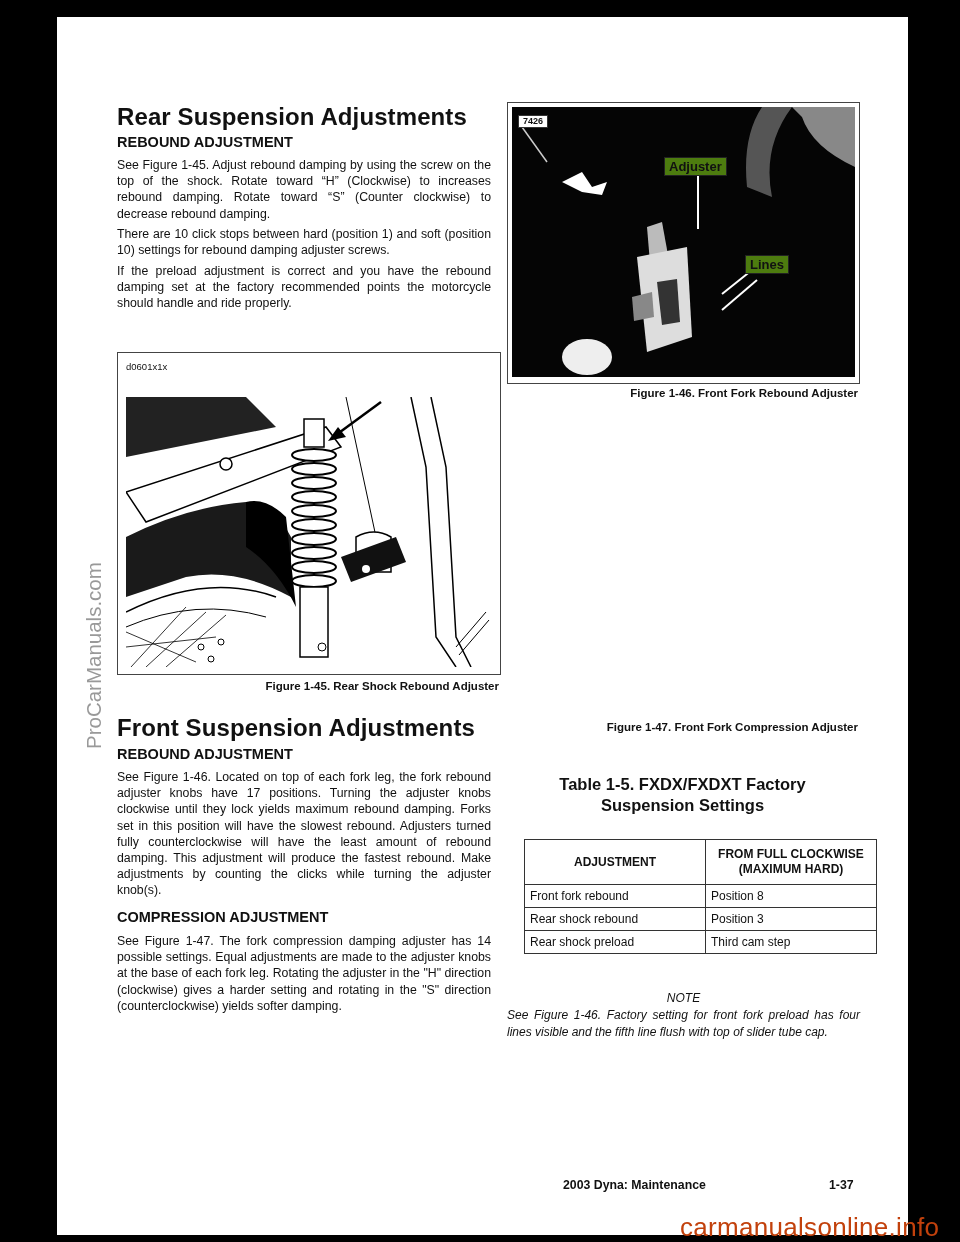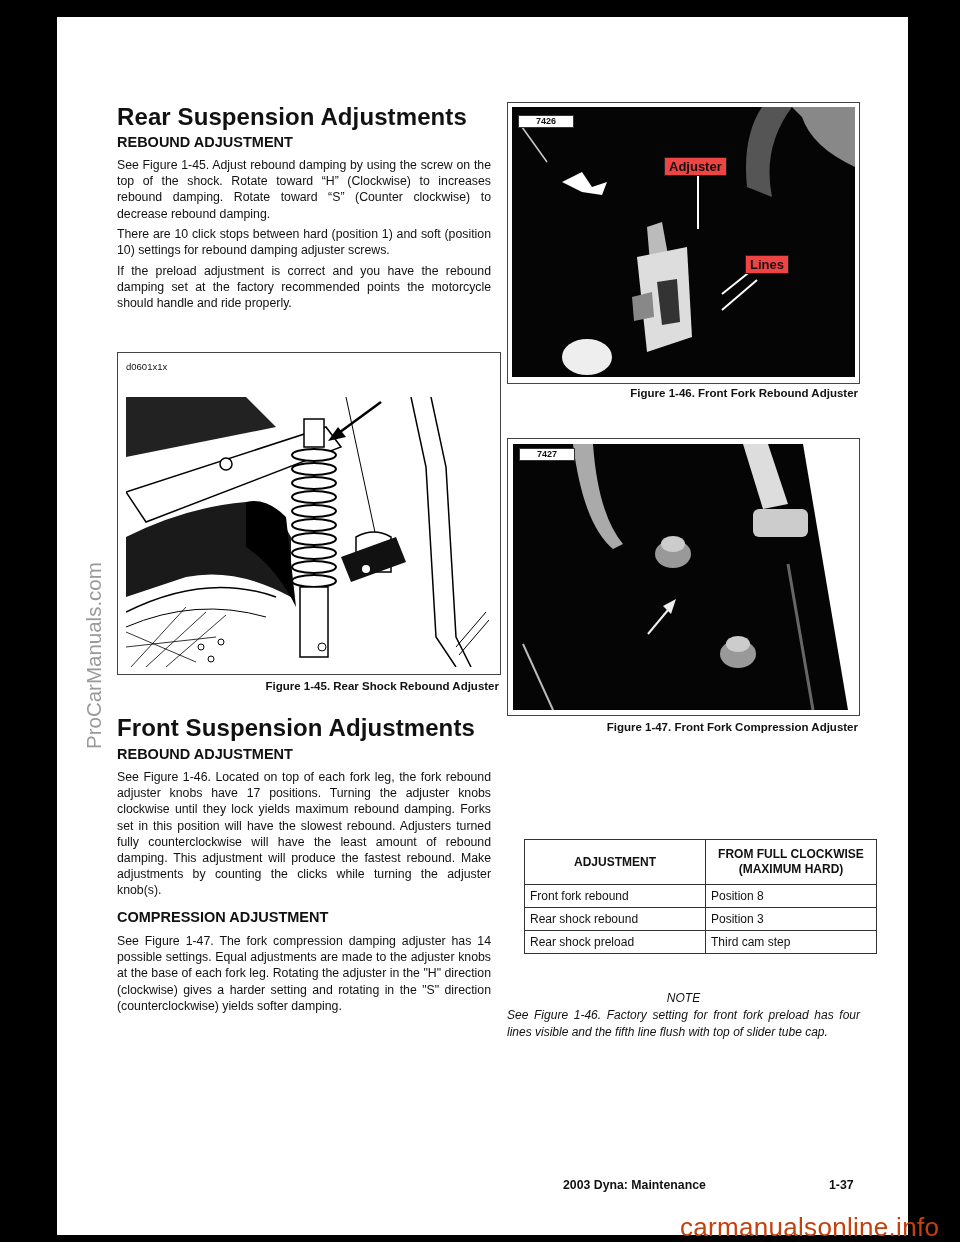--- a/index.html
+++ b/index.html
@@ -4,22 +4,22 @@
 <style>
   html,body{margin:0;padding:0;}
   body{width:960px;height:1242px;background:#000;position:relative;overflow:hidden;font-family:"Liberation Sans",sans-serif;color:#111;}
   .page{position:absolute;left:57px;top:17px;width:851px;height:1218px;background:#fff;}
   .abs{position:absolute;}
   h1.sec{position:absolute;margin:0;font-size:24px;font-weight:bold;letter-spacing:0.1px;}
   h2.sub{position:absolute;margin:0;font-size:14.5px;font-weight:bold;}
   p.body{position:absolute;margin:0;font-size:12.3px;line-height:16.2px;text-align:justify;}
   .fig{position:absolute;border:1px solid #444;background:#fff;}
   .photo{position:absolute;background:#050505;overflow:hidden;}
-  .tag{position:absolute;background:#fff;border:1px solid #333;font-size:9px;font-weight:bold;padding:0 17px;line-height:11px;}
-  .callout{position:absolute;background:#ef4444;border:1px solid #222;font-size:13px;font-weight:bold;padding:1px 4px;}
+  .tag{position:absolute;background:#fff;border:1px solid #333;font-size:9px;font-weight:bold;padding:0 4px;line-height:11px;}
+  .callout{position:absolute;background:#4d7c0f;border:1px solid #222;font-size:13px;font-weight:bold;padding:1px 4px;}
   .cap{position:absolute;font-size:11.5px;font-weight:bold;text-align:right;}
   .tbl-title{position:absolute;font-size:16.5px;font-weight:bold;text-align:center;line-height:21px;}
   table.st{position:absolute;border-collapse:collapse;font-size:12px;}
   table.st th,table.st td{border:1px solid #333;}
   table.st th{font-weight:bold;font-size:12px;text-align:center;line-height:15px;height:44px;padding:0 4px;}
   table.st td{height:22px;padding:0 5px;}
   .note-h{position:absolute;font-size:12px;font-style:italic;text-align:center;}
   .note-b{position:absolute;font-size:12px;font-style:italic;line-height:16.5px;text-align:justify;}
   .footer{position:absolute;font-size:12.3px;font-weight:bold;}
   .wm-side{position:absolute;left:82px;top:749px;transform-origin:0 0;transform:rotate(-90deg);font-size:20.5px;color:#999;white-space:nowrap;}
@@ -114,41 +114,26 @@
         <line x1="210" y1="187" x2="240" y2="163" stroke="#fff" stroke-width="2"></line>
         <line x1="210" y1="203" x2="245" y2="173" stroke="#fff" stroke-width="2"></line>
       </svg>
       <div class="tag" style="left:6px;top:8px;">7426</div>
       <div class="callout" style="left:152px;top:50px;">Adjuster</div>
       <div class="callout" style="left:233px;top:148px;">Lines</div>
     </div>
   </div>
   <div class="cap" style="left:450px;top:370px;width:351px;">Figure 1-46. Front Fork Rebound Adjuster</div>
 
-  <div class="fig" style="left:450px;top:421px;width:351px;height:276px;">
-    <div class="photo" style="left:5px;top:5px;width:341px;height:266px;">
-      <svg width="341" height="266" viewBox="0 0 341 266" style="position:absolute;left:0;top:0;">
-        <polygon points="290,0 341,0 341,266 335,266" fill="#fff"></polygon>
-        <path d="M60 0 Q70 80 100 105 L110 100 Q85 70 80 0 Z" fill="#aaa"></path>
-        <path d="M230 0 L255 0 L275 60 L250 65 Z" fill="#ddd"></path>
-        <rect x="240" y="65" width="55" height="28" rx="6" fill="#ccc"></rect>
-        <ellipse cx="160" cy="110" rx="18" ry="14" fill="#999"></ellipse>
-        <ellipse cx="160" cy="100" rx="12" ry="8" fill="#ccc"></ellipse>
-        <ellipse cx="225" cy="210" rx="18" ry="14" fill="#999"></ellipse>
-        <ellipse cx="225" cy="200" rx="12" ry="8" fill="#ccc"></ellipse>
-        <line x1="135" y1="190" x2="160" y2="160" stroke="#eee" stroke-width="2"></line>
-        <polygon points="163,155 150,162 158,170" fill="#eee"></polygon>
-        <line x1="10" y1="200" x2="40" y2="266" stroke="#bbb" stroke-width="2"></line>
-        <line x1="275" y1="120" x2="300" y2="266" stroke="#666" stroke-width="3"></line>
-      </svg>
-      <div class="tag" style="left:6px;top:4px;">7427</div>
-    </div>
-  </div>
   <div class="cap" style="left:450px;top:704px;width:351px;">Figure 1-47. Front Fork Compression Adjuster</div>
 
+  <div class="tbl-title" style="left:450px;top:757px;width:351px;">
+    <div>Table 1-5. FXDX/FXDXT Factory</div>
+    <div>Suspension Settings</div>
+  </div>
   <table class="st" style="left:467px;top:822px;width:353px;">
     <thead>
       <tr>
         <th style="width:172px;">ADJUSTMENT</th>
         <th>
           <div>FROM FULL CLOCKWISE</div>
           <div>(MAXIMUM HARD)</div>
         </th>
       </tr>
     </thead>

